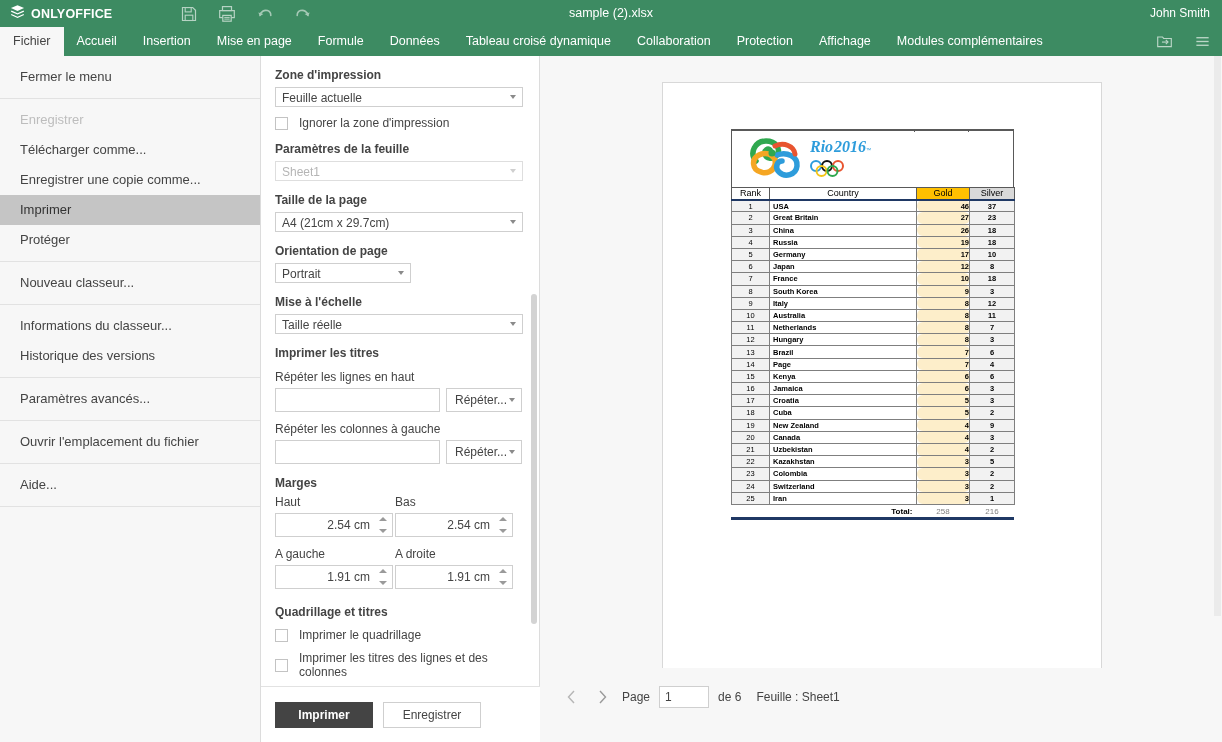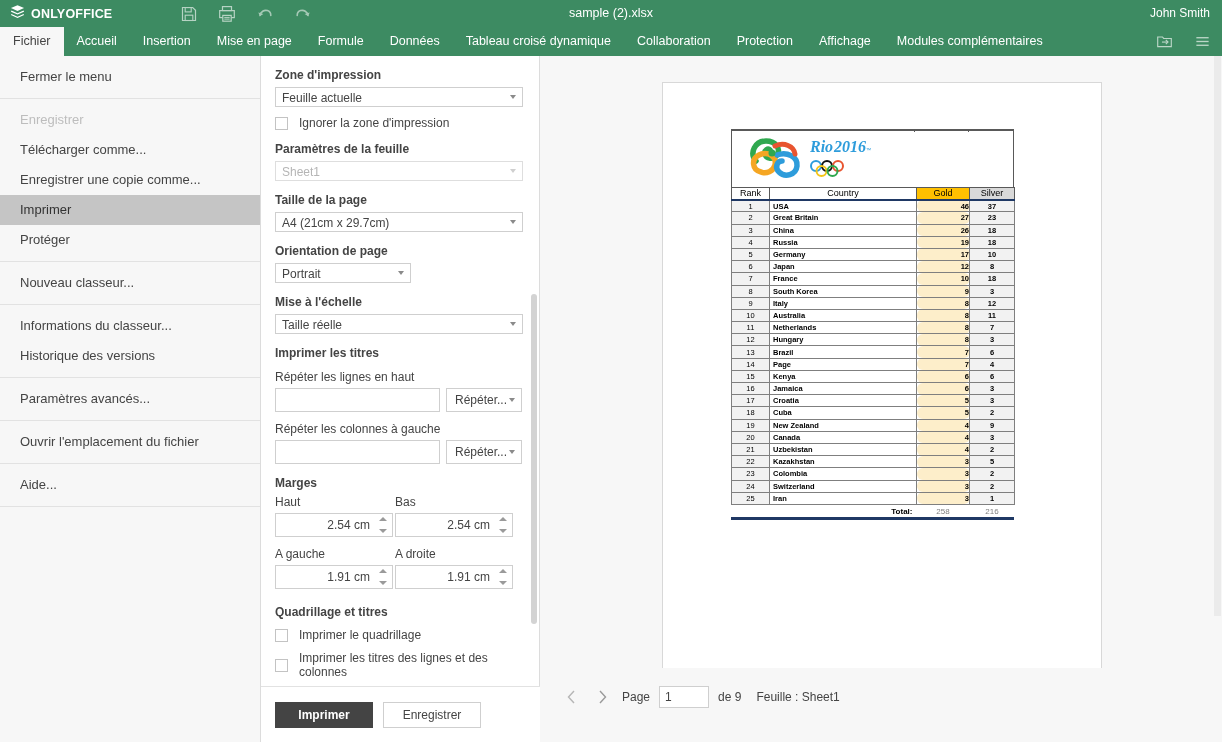--- a/index.html
+++ b/index.html
@@ -662,17 +662,17 @@
         <path d="M9 2 L3.5 8 L9 14" fill="none" stroke="#b6b6b6" stroke-width="1.4"></path>
       </svg>
     </div>
     <div class="nav-arrow">
       <svg width="13" height="16" viewBox="0 0 13 16">
         <path d="M4 2 L9.5 8 L4 14" fill="none" stroke="#9a9a9a" stroke-width="1.4"></path>
       </svg>
     </div>
     <span class="pg-lbl">Page</span>
     <div class="pg-input">1</div>
-    <span class="pg-lbl">de 9</span>
+    <span class="pg-lbl">de 6</span>
     <span class="sheet-lbl">Feuille : Sheet1</span>
   </div>
 
 </div>
 
 </body></html>

